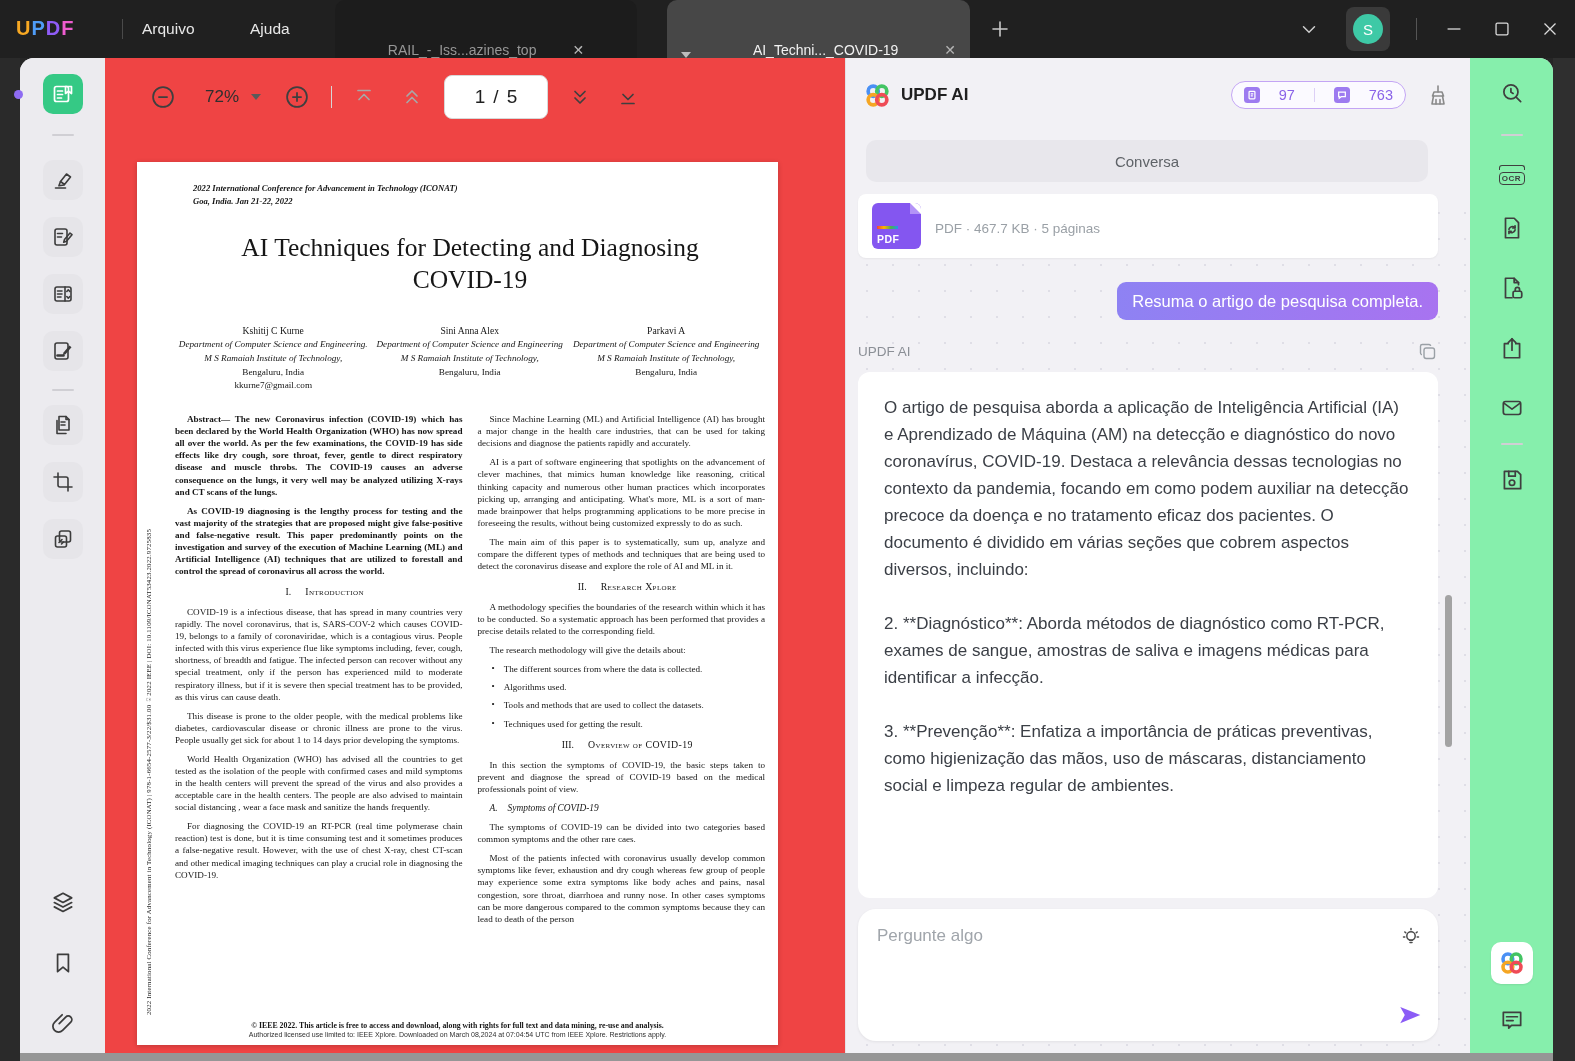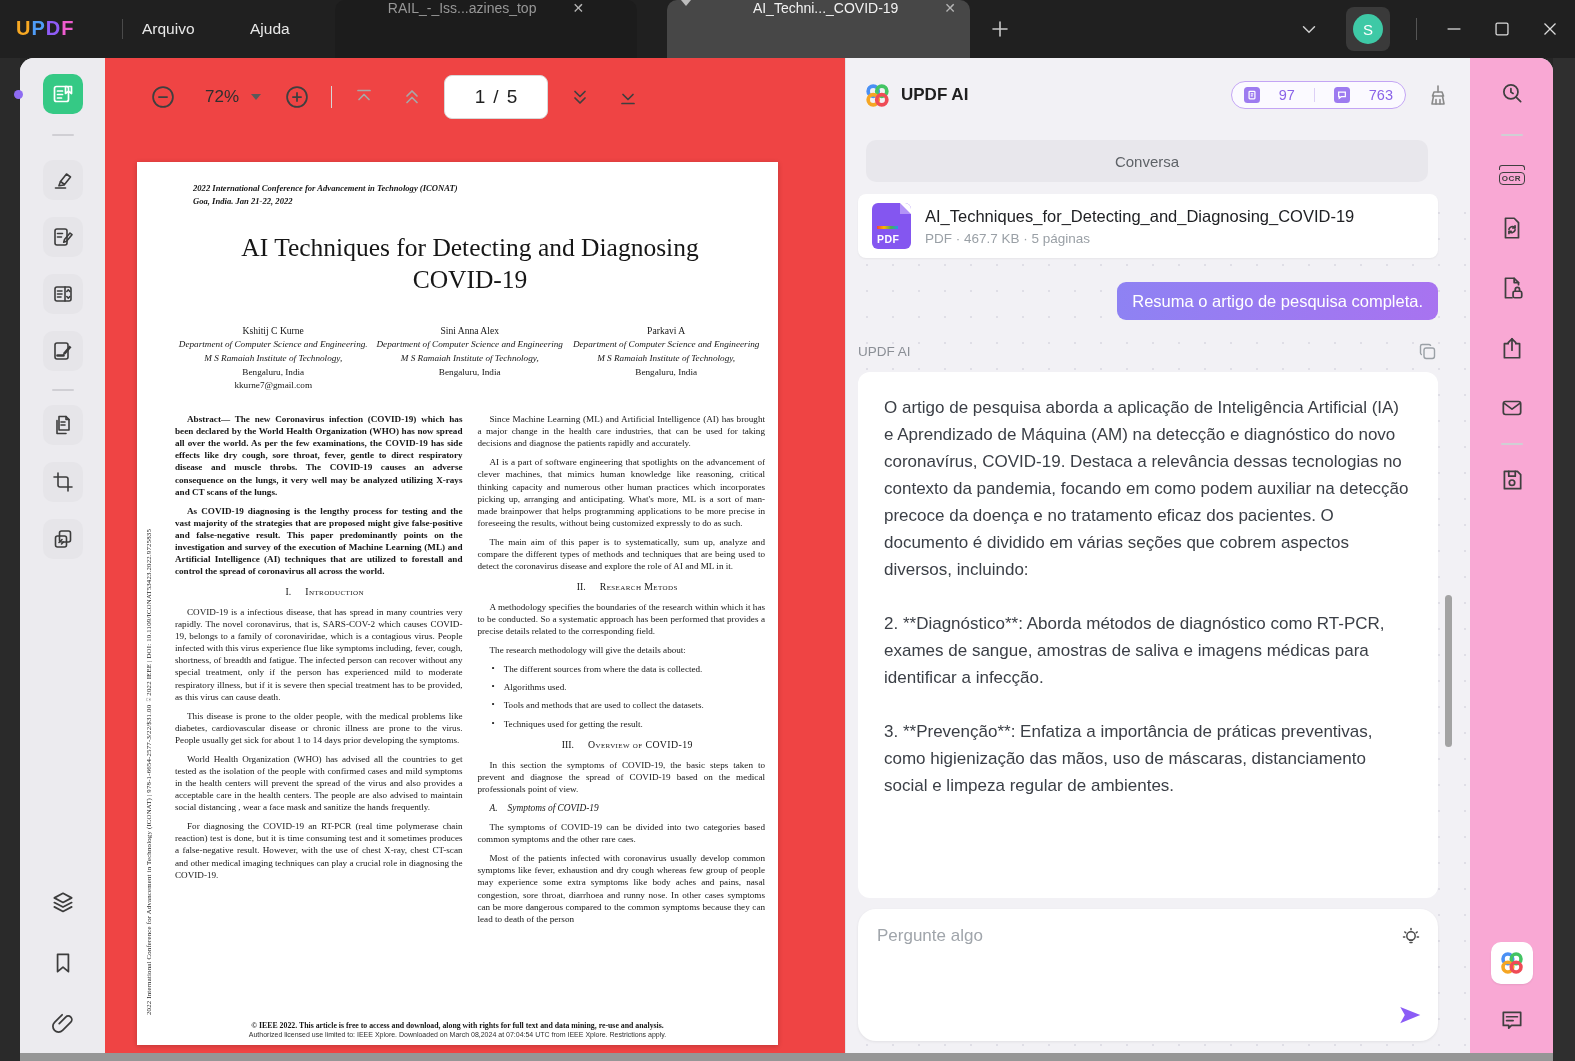--- a/index.html
+++ b/index.html
@@ -8,21 +8,21 @@
   svg { display:block; }
 
   
   .titlebar { position:absolute; inset:0 0 auto 0; height:58px; background:#202020; z-index:30; }
   .logo { position:absolute; left:16px; top:17px; font-size:20px; font-weight:800; letter-spacing:1px; }
   .logo span:nth-child(1){color:#f7a823;} .logo span:nth-child(2){color:#4f9cf7;}
   .logo span:nth-child(3){color:#8f5cf6;} .logo span:nth-child(4){color:#ee5cd0;}
   .tb-sep { position:absolute; left:122px; top:19px; width:1px; height:20px; background:#4a4a4a; }
   .menu-item { position:absolute; top:0; height:58px; line-height:58px; color:#e8e8e8; font-size:15.5px; padding:0 10px; cursor:default; }
   .menu-arquivo { left:132px; } .menu-ajuda { left:240px; }
-  .doc-tab { position:absolute; top:0; height:58px; display:flex; align-items:flex-start; border-radius:10px 10px 0 0; font-size:14px; }
+  .doc-tab { position:absolute; top:0; height:58px; display:flex; align-items:flex-end; border-radius:10px 10px 0 0; font-size:14px; }
   .tab-inactive { left:335px; width:302px; background:#1c1c1c; color:#979797; justify-content:center; gap:26px; }
   .tab-active { left:667px; width:303px; background:#474747; color:#f2f2f2; padding:0 14px; }
   .tab-caret { width:0; height:0; border-left:5px solid transparent; border-right:5px solid transparent; border-top:6px solid #bdbdbd; margin-right:26px; }
   .tab-label-active { flex:1; text-align:center; white-space:nowrap; overflow:hidden; }
   .tab-x { color:#b5b5b5; font-size:14px; margin-left:10px; }
   .newtab-btn { position:absolute; left:988px; top:17px; color:#cfcfcf; }
   .tb-right { position:absolute; right:14px; top:0; height:58px; display:flex; align-items:center; gap:26px; }
   .tb-chevron { color:#cfcfcf; }
   .avatar-wrap { width:44px; height:44px; background:#3a3a3a; border-radius:8px; display:flex; align-items:center; justify-content:center; }
   .avatar { width:30px; height:30px; border-radius:50%; background:#3ec9a6; color:#fff; font-size:15px; display:flex; align-items:center; justify-content:center; }
@@ -91,42 +91,42 @@
   .cred-num { font-size:14.5px; color:#8a63e8; }
   .cred-div { width:1px; height:14px; background:#ddd0f6; }
   .broom { color:#8a8a8a; margin-left:10px; }
   .ai-tabs { margin:18px 42px 0 20px; height:42px; background:#e8e7ec; border-radius:10px; display:flex; flex:none; }
   .seg { flex:1; display:flex; align-items:center; justify-content:center; font-size:15px; }
   .seg.on { background:#fff; border-radius:8px; margin:3px; color:#1f2124; box-shadow:0 1px 2px rgba(0,0,0,.08); }
   .seg.off { color:#5f6368; }
   .ai-content { flex:1; margin-top:12px; padding:0 32px 0 12px; position:relative; overflow:hidden;
     background-image:radial-gradient(circle,#dfdee6 1.1px,transparent 1.1px); background-size:26px 26px; background-position:8px 6px; }
   .file-card { background:#fff; border-radius:8px; padding:9px 14px; display:flex; gap:14px; align-items:center; box-shadow:0 1px 2px rgba(0,0,0,.05); height:64px; }
-  .pdf-ic { width:39px; height:46px; background:#8456f0; border-radius:6px; position:relative; overflow:hidden; flex:none; }
+  .pdf-ic { width:49px; height:46px; background:#8456f0; border-radius:6px; position:relative; overflow:hidden; flex:none; }
   .pdf-fold { position:absolute; top:0; right:0; width:0; height:0; border-left:11px solid #b393f7; border-top:11px solid #fff; }
   .pdf-stripe { position:absolute; left:5px; top:23px; width:21px; height:3px; background:linear-gradient(90deg,#f44336,#ffb300,#4caf50,#2196f3); }
   .pdf-label { position:absolute; left:5px; bottom:4px; color:#fff; font-weight:bold; font-size:10.5px; letter-spacing:.5px; }
   .file-name { font-size:16.5px; color:#202124; white-space:nowrap; overflow:hidden; text-overflow:ellipsis; }
   .file-meta { font-size:13.5px; color:#9aa0a6; margin-top:5px; }
   .bubble-row { display:flex; justify-content:flex-end; margin-top:24px; height:38px; }
   .user-bubble { background:linear-gradient(90deg,#8e82f3,#a873f0); color:#fff; font-size:16.5px; padding:8px 15px; border-radius:9px; display:flex; align-items:center; }
   .asst-row { margin-top:20px; height:22px; display:flex; justify-content:space-between; align-items:center; }
   .asst-label { font-size:13.5px; color:#8b8f96; }
   .copy-ic { color:#9aa0a6; }
   .resp-card { margin-top:10px; height:526px; background:#fff; border-radius:12px; padding:22px 26px; overflow:hidden; font-size:17px; line-height:27px; color:#3b3f46; }
   .resp-card p { margin-bottom:27px; }
   .scroll-thumb { position:absolute; right:18px; top:537px; width:7px; height:152px; border-radius:4px; background:#a3a3a3; z-index:6; }
   .input-card { position:absolute; left:12px; right:32px; bottom:12px; height:132px; background:#fff; border-radius:18px; box-shadow:0 1px 3px rgba(0,0,0,.07); z-index:5; }
   .ask-input { position:absolute; left:0; top:0; width:calc(100% - 60px); height:64px; border:none; outline:none; resize:none; background:transparent; font-family:"Liberation Sans",sans-serif; font-size:17px; color:#333; padding:17px 0 0 19px; }
   .ask-input::placeholder { color:#a0a5ab; }
   .bulb { position:absolute; top:16px; right:15px; color:#4a4a4a; }
   .send { position:absolute; bottom:13px; right:15px; }
 
   
-  .right-rail { width:83px; flex:none; background:#f9a8d4; display:flex; flex-direction:column; align-items:center; padding:22px 0 20px; color:#3f3f3f; }
+  .right-rail { width:83px; flex:none; background:#86efac; display:flex; flex-direction:column; align-items:center; padding:22px 0 20px; color:#3f3f3f; }
   .ric { display:flex; align-items:center; justify-content:center; }
   .ocr-box { width:26px; border:1.7px solid #3f3f3f; border-radius:4px; font-size:8px; font-weight:bold; text-align:center; padding:1px 0; letter-spacing:.5px; }
   .ocr-lid { width:26px; height:5px; border:1.7px solid #3f3f3f; border-bottom:none; border-radius:3px 3px 0 0; margin-bottom:2px; }
   .ai-chip { width:42px; height:42px; background:#fff; border-radius:10px; display:flex; align-items:center; justify-content:center; box-shadow:0 1px 2px rgba(0,0,0,.08); }
 </style>
 </head>
 <body>
 
 <div class="titlebar">
   <div class="logo"><span>U</span><span>P</span><span>D</span><span>F</span></div>
@@ -350,21 +350,21 @@
             <p class="ph"><span class="num">I.</span><span class="sc">Introduction</span></p>
             <p>COVID-19 is a infectious disease, that has spread in many countries very rapidly. The novel coronavirus, that is, SARS-COV-2 which causes COVID-19, belongs to a family of coronaviridae, which is a contagious virus. People infected with this virus experience flue like symptoms including, fever, cough, shortness, of breadth and fatigue. The infected person can recover without any special treatment, only if the person has experienced mild to moderate respiratory illness, but if it is severe then special treatment has to be provided, as this virus can cause death.</p>
             <p>This disease is prone to the older people, with the medical problems like diabetes, cardiovascular disease or chronic illness are prone to the virus. People usually get sick for about 1 to 14 days prior developing the symptoms.</p>
             <p>World Health Organization (WHO) has advised all the countries to get tested as the isolation of the people with confirmed cases and mild symptoms in the health centers will prevent the spread of the virus and also provides a acceptable care in the health centers. The people are also advised to maintain social distancing , wear a face mask and sanitize the hands frequently.</p>
             <p>For diagnosing the COVID-19 an RT-PCR (real time polymerase chain reaction) test is done, but it is time consuming test and it sometimes produces a false-negative result. However, with the use of chest X-ray, chest CT-scan and other medical imaging techniques can play a crucial role in diagnosing the COVID-19.</p>
           </div>
           <div class="col">
             <p>Since Machine Learning (ML) and Artificial Intelligence (AI) has brought a major change in the health care industries, that can be used for taking decisions and diagnose the patients rapidly and accurately.</p>
             <p>AI is a part of software engineering that spotlights on the advancement of clever machines, that mimics human knowledge like reasoning, critical thinking capacity and numerous other human practices which incorporates picking up, arranging and anticipating. What's more, ML is a sort of man-made brainpower that helps programming applications to be more precise in foreseeing the results, without being customized expressly to do as such.</p>
             <p>The main aim of this paper is to systematically, sum up, analyze and compare the different types of methods and techniques that are being used to detect the coronavirus disease and explore the role of AI and ML in it.</p>
-            <p class="ph"><span class="num">II.</span><span class="sc">Research Metods</span></p>
+            <p class="ph"><span class="num">II.</span><span class="sc">Research Xplore</span></p>
             <p>A methodology specifies the boundaries of the research within which it has to be conducted. So a systematic approach has been performed that provides a precise details related to the corresponding field.</p>
             <p>The research methodology will give the details about:</p>
             <div class="bullet">
                 <span class="dot">•</span>
                 <span class="bt">The different sources from where the data is collected.</span>
               </div>
             <div class="bullet">
                 <span class="dot">•</span>
                 <span class="bt">Algorithms used.</span>
               </div>
@@ -433,21 +433,20 @@
     </div>
 
     <div class="ai-content">
       <div class="file-card">
         <div class="pdf-ic">
           <div class="pdf-fold"></div>
           <div class="pdf-stripe"></div>
           <div class="pdf-label">PDF</div>
         </div>
         <div style="min-width:0">
-          <div class="file-name">AI_Techniques_for_Detecting_and_Diagnosing_COVID-19</div>
           <div class="file-meta">PDF · 467.7 KB · 5 páginas</div>
         </div>
       </div>
 
       <div class="bubble-row">
         <div class="user-bubble">Resuma o artigo de pesquisa completa.</div>
       </div>
 
       <div class="asst-row">
         <span class="asst-label">UPDF AI</span>

